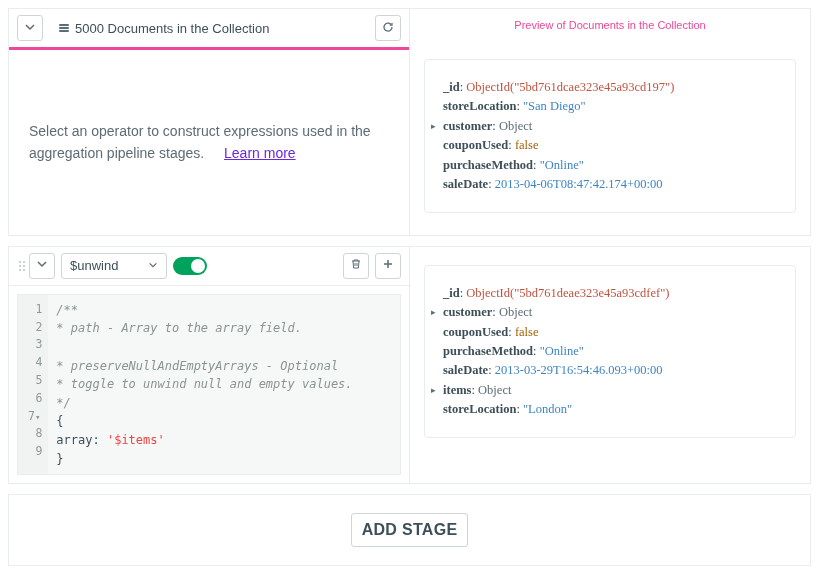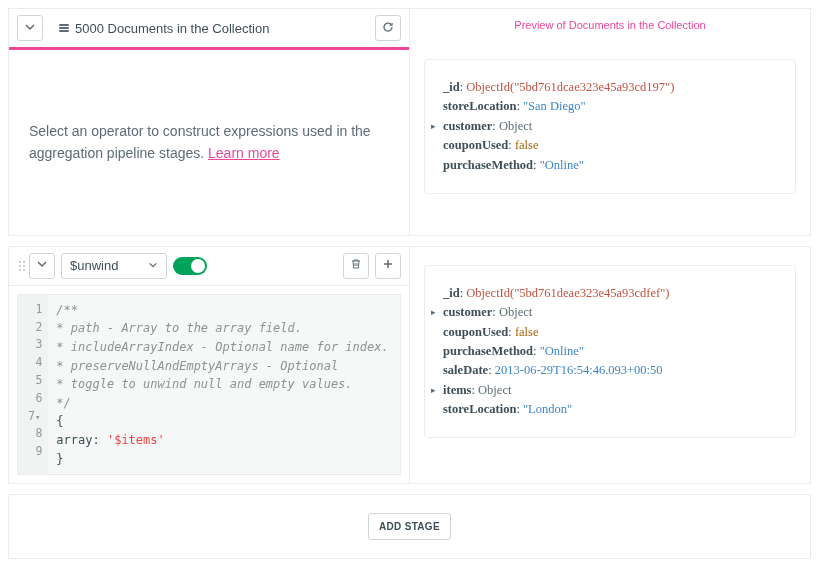--- a/index.html
+++ b/index.html
@@ -11,21 +11,21 @@
 .header-bar { display: flex; align-items: center; padding: 6px 8px; border-bottom: 3px solid #ec4899; gap: 16px; min-height: 40px; justify-content: space-between; }
 .btn { border: 1px solid #ced6d3; background: #fff; border-radius: 3px; height: 26px; min-width: 26px; display: inline-flex; align-items: center; justify-content: center; cursor: pointer; color: #5d6c74; font-size: 12px; }
 .btn.icon { width: 26px; padding: 0; }
 .stack-icon { display:inline-flex; flex-direction:column; gap:1px; }
 .stack-icon span { width:10px; height:2px; background:#5d6c74; border-radius:1px; display:block; }
 .refresh-icon svg, .trash-icon svg, .plus-icon svg, .chevron svg { width:12px; height:12px; }
 .doc-count { font-size: 13px; color: #3d4f58; display:flex; align-items:center; gap:6px; }
 .spacer { flex: 1; }
 .body-area { padding: 40px 20px; }
 .empty-msg { color: #5d6c74; font-size: 14px; line-height: 1.6; max-width: 360px; margin: 0 auto; padding: 30px 0; }
-.empty-msg a { color: #ec4899; text-decoration: underline; cursor: pointer; }
+.empty-msg a { color: #6d28d9; text-decoration: underline; cursor: pointer; margin-left: 16px; }
 .preview-header { padding: 10px 12px; color: #ec4899; font-size: 11px; text-align: center; }
 .doc-card { margin: 18px 14px; border: 1px solid #e8edeb; border-radius: 4px; padding: 18px 14px 18px 18px; font-family: Liberation Serif, serif; font-size: 12.5px; line-height: 1.55; color: #3d4f58; }
 .doc-line { white-space: nowrap; }
 .doc-line.exp { position: relative; }
 .doc-line.exp::before { content: "▸"; position: absolute; left: -12px; font-size: 9px; color: #5d6c74; top: 3px; }
 .k { font-weight: 600; color: #3d4f58; }
 .v-objid { color: #c05340; }
 .v-str { color: #3d84c6; }
 .v-bool { color: #a16207; }
 .v-date { color: #3d84c6; }
@@ -40,21 +40,21 @@
 .toggle::after { content:""; position:absolute; right:2px; top:2px; width:14px; height:14px; background:#fff; border-radius:50%; }
 .code-editor { display:flex; font-family:"Menlo","Monaco",Consolas,monospace; font-size:12px; background:#f6f8f7; margin:8px; border:1px solid #e8edeb; }
 .gutter { background:#f1f3f2; color:#8f9a97; text-align:right; padding:6px 6px 6px 10px; user-select:none; line-height:1.55; font-size:11.5px; }
 .code-body { padding:6px 8px; line-height:1.55; color:#6b7572; flex:1; }
 .code-body .cm { color:#8a9490; font-style:italic; }
 .code-body .pn { color:#3d4f58; }
 .code-body .str { color:#ef4444; }
 .code-body .key { color:#3d4f58; }
 .fold { color:#8f9a97; font-size:9px; padding-right:2px; }
 .add-stage-row { border:1px solid #e8edeb; padding:18px; display:flex; justify-content:center; }
-.add-stage-btn { border:1px solid #ced6d3; background:#fff; border-radius:3px; padding:7px 10px; font-weight:700; font-size:10px; letter-spacing:.3px; color:#3d4f58; cursor:pointer; }
+.add-stage-btn { border:1px solid #ced6d3; background:#fff; border-radius:3px; padding:7px 10px; font-weight:700; font-size:16px; letter-spacing:.3px; color:#3d4f58; cursor:pointer; }
 </style>
 </head>
 <body>
 
 <div class="container">
 
   <div class="row">
     <div class="pane left">
       <div class="header-bar">
         <button class="btn icon">
@@ -90,20 +90,21 @@
       </div>
     </div>
     <div class="pane">
       <div class="preview-header">Preview of Documents in the Collection</div>
       <div class="doc-card">
         <div class="doc-line"><span class="k">_id</span>: <span class="v-objid">ObjectId("5bd761dcae323e45a93cd197")</span></div>
         <div class="doc-line"><span class="k">storeLocation</span>: <span class="v-str">"San Diego"</span></div>
         <div class="doc-line exp"><span class="k">customer</span>: <span class="v-type">Object</span></div>
         <div class="doc-line"><span class="k">couponUsed</span>: <span class="v-bool">false</span></div>
         <div class="doc-line"><span class="k">purchaseMethod</span>: <span class="v-str">"Online"</span></div>
+        <div class="doc-line"><span class="k">saleDate</span>: <span class="v-date">2013-04-06T08:47:42.174+00:00</span></div>
       </div>
     </div>
   </div>
 
   <div class="row">
     <div class="stage-left">
       <div class="stage-header">
         <span class="drag-handle">
             <span></span>
             <span></span>
@@ -137,37 +138,37 @@
                 <path d="M6 2v8M2 6h8" fill="none" stroke="#5d6c74" stroke-width="1.5"></path>
               </svg>
           </span>
         </button>
       </div>
       <div class="code-editor">
         <div class="gutter">1<br>2<br>3<br>4<br>5<br>6<br>7<span class="fold">▾</span><br>8<br>9</div>
         <div class="code-body">
 <span class="cm">/**</span><br>
 <span class="cm"> * path - Array to the array field.</span><br>
-<span class="cm"> * includeArrayIndex - Optional name for index.</span><br>
+<br>
 <span class="cm"> * preserveNullAndEmptyArrays - Optional</span><br>
 <span class="cm"> *   toggle to unwind null and empty values.</span><br>
 <span class="cm"> */</span><br>
 <span class="pn">{</span><br>
 <span class="key">  array: </span><span class="str">'$items'</span><br>
 <span class="pn">}</span>
         </div>
       </div>
     </div>
     <div class="pane">
       <div class="doc-card">
         <div class="doc-line"><span class="k">_id</span>: <span class="v-objid">ObjectId("5bd761deae323e45a93cdfef")</span></div>
         <div class="doc-line exp"><span class="k">customer</span>: <span class="v-type">Object</span></div>
         <div class="doc-line"><span class="k">couponUsed</span>: <span class="v-bool">false</span></div>
         <div class="doc-line"><span class="k">purchaseMethod</span>: <span class="v-str">"Online"</span></div>
-        <div class="doc-line"><span class="k">saleDate</span>: <span class="v-date">2013-06-29T16:54:46.093+00:50</span></div>
+        <div class="doc-line"><span class="k">saleDate</span>: <span class="v-date">2013-03-29T16:54:46.093+00:00</span></div>
         <div class="doc-line exp"><span class="k">items</span>: <span class="v-type">Object</span></div>
         <div class="doc-line"><span class="k">storeLocation</span>: <span class="v-str">"London"</span></div>
       </div>
     </div>
   </div>
 
   <div class="add-stage-row">
     <button class="add-stage-btn">ADD STAGE</button>
   </div>
 

